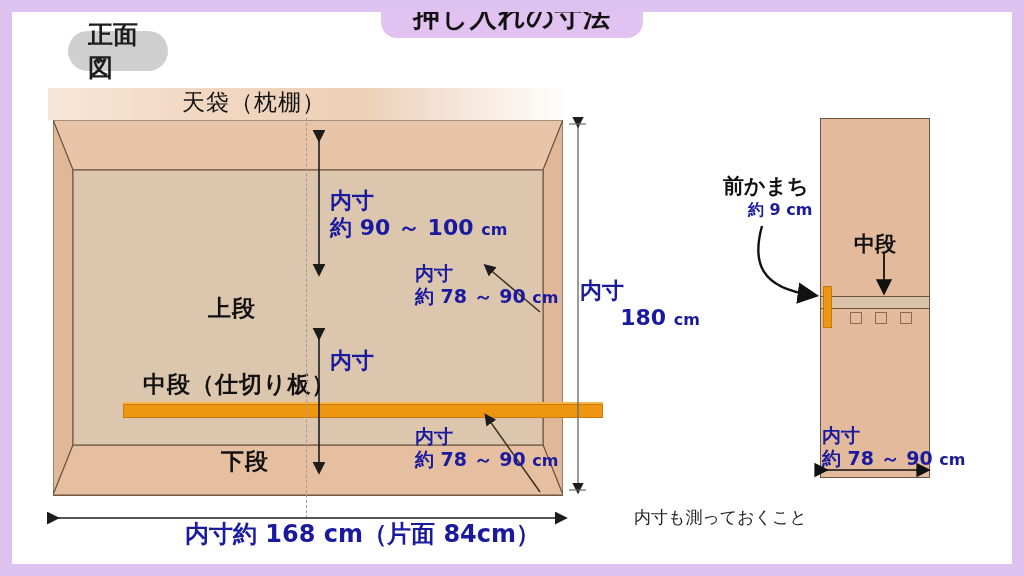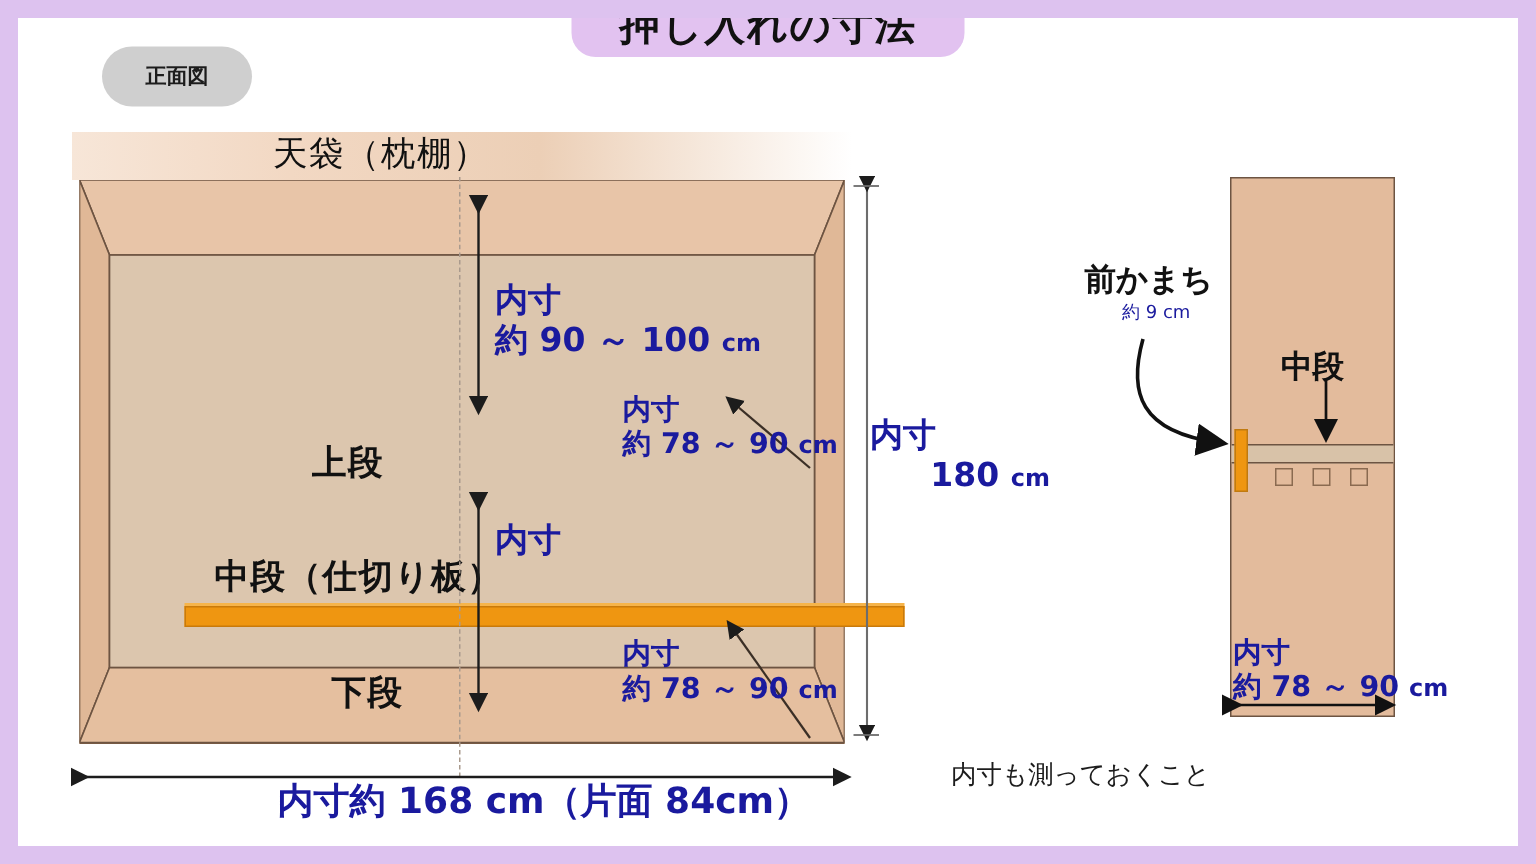--- a/index.html
+++ b/index.html
@@ -24,21 +24,21 @@
     position:absolute;left:381px;top:-4px;width:262px;height:42px;
     background:#e2c2f0;border-radius:0 0 16px 16px;
     display:flex;align-items:center;justify-content:center;
     color:#111;font-size:27px;font-weight:bold;letter-spacing:1px;
   }
 
   
   .view-badge{
     position:absolute;height:40px;background:#cfcfcf;border-radius:20px;
     display:flex;align-items:center;justify-content:center;
-    color:#1c1c1c;font-size:14px;font-weight:bold;padding:0 20px;box-sizing:border-box;
+    color:#1c1c1c;font-size:25px;font-weight:bold;padding:0 20px;box-sizing:border-box;
   }
   #badge-front{left:68px;top:31px;width:100px;}
   #badge-side{left:785px;top:31px;width:102px;}
 
   
   #front-view{position:absolute;left:48px;top:88px;width:520px;height:410px;}
 
   
   .tenbukuro{
     position:absolute;left:0px;top:0px;width:520px;height:32px;
@@ -110,21 +110,21 @@
   .sq{
     position:absolute;width:12px;height:12px;border:1.1px solid #8a6a50;box-sizing:border-box;
     background:#e3bb9c;top:194px;
   }
   #sq1{left:30px;} #sq2{left:55px;} #sq3{left:80px;}
 
   .side-lbl{
     position:absolute;font-size:21px;font-weight:bold;color:#111;white-space:nowrap;
   }
   #label-kamachi{left:723px;top:172px;}
-  #dim-kamachi{position:absolute;left:748px;top:200px;color:#1a1a9e;font-weight:normal;font-size:12px;text-align:center;}
+  #dim-kamachi{position:absolute;left:748px;top:200px;color:#1a1a9e;font-weight:bold;font-size:16px;text-align:center;}
   #label-chudan-side{left:854px;top:230px;}
   #dim-side-depth{position:absolute;left:822px;top:424px;color:#1a1a9e;font-weight:bold;font-size:19px;line-height:1.22;}
 
   
   .footnote{
     position:absolute;left:618px;top:505px;width:390px;
     font-size:17px;color:#1c1c1c;line-height:1.45;
   }
 
   svg{display:block;}

